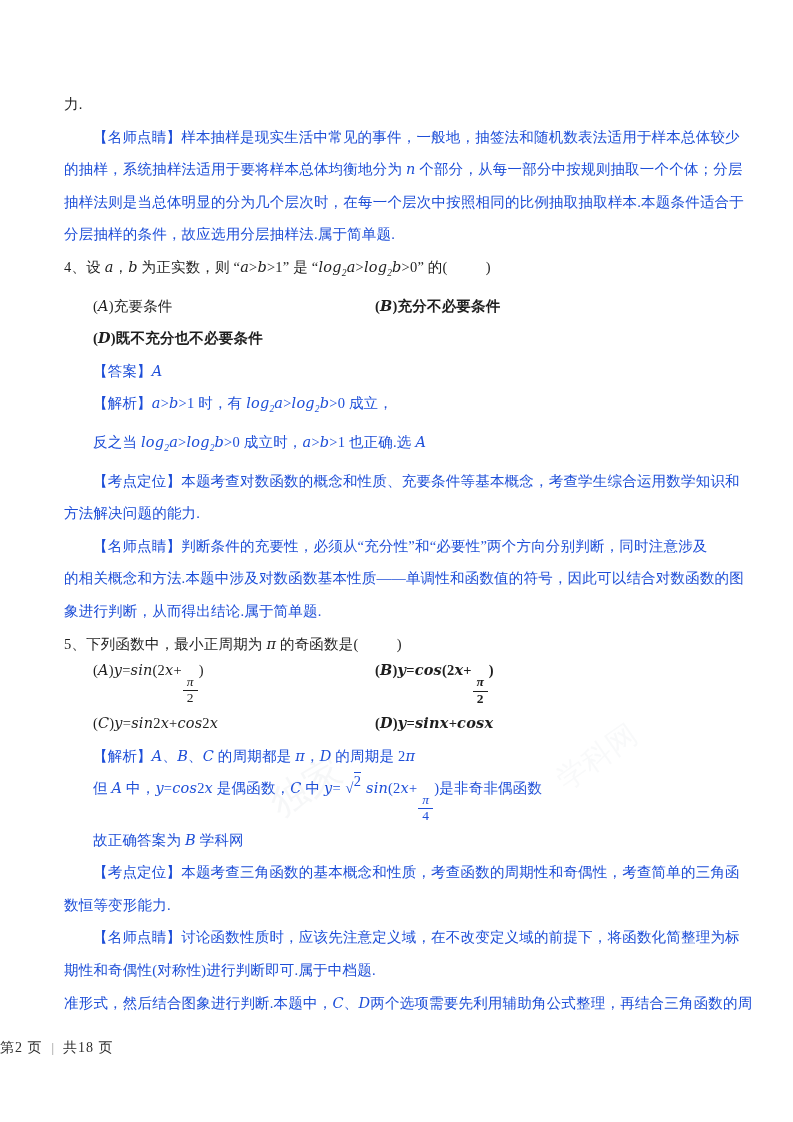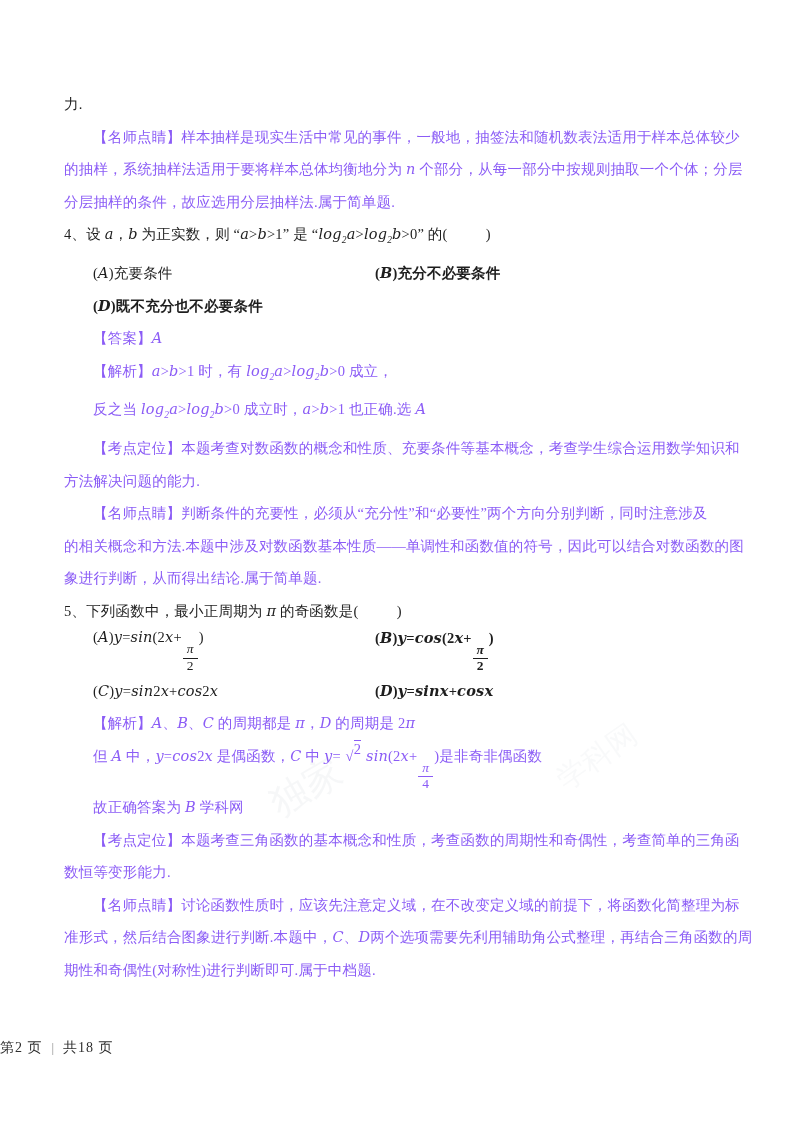--- a/index.html
+++ b/index.html
@@ -15,21 +15,21 @@
   .content{
     position:absolute;
     left:64px;top:88px;right:56px;
   }
   .line{
     line-height:32.6px;
     white-space:pre;
     letter-spacing:0.2px;
   }
   .indent{padding-left:29px;}
-  .red{color:#8b5cf6;}
+  .red{color:#1d4ed8;}
   .sg-r{font-style:normal;}
   .sg-i{font-style:italic;font-family:"DejaVu Serif","Liberation Serif",serif;}
   .sg-sub{font-size:9.5px;vertical-align:-4px;font-style:italic;}
   
   .row{display:flex;padding-left:29px;justify-content:center;}
   .opt-l{width:282px;}
   .opt-r{flex:1;font-weight:bold;}
   .tall{min-height:47px;display:flex;align-items:center;line-height:1.2;}
   .tall .opt-l{width:282px;}
   
@@ -62,20 +62,21 @@
 
   <span class="wm wm1">独家</span>
   <span class="wm wm2">学科网</span>
 
   <div class="content">
 
     <div class="line"><span class="sg-r">力.</span></div>
 
     <div class="line red indent"><span class="sg-r">【名师点睛】样本抽样是现实生活中常见的事件，一般地，抽签法和随机数表法适用于样本总体较少</span></div>
     <div class="line red"><span class="sg-r">的抽样，系统抽样法适用于要将样本总体均衡地分为 </span><span class="sg-i">n</span><span class="sg-r"> 个部分，从每一部分中按规则抽取一个个体；分层</span></div>
+    <div class="line red"><span class="sg-r">抽样法则是当总体明显的分为几个层次时，在每一个层次中按照相同的比例抽取抽取样本.本题条件适合于</span></div>
     <div class="line red"><span class="sg-r">分层抽样的条件，故应选用分层抽样法.属于简单题.</span></div>
 
     <div class="line"><span class="sg-r">4、设 </span><span class="sg-i">a</span><span class="sg-r">，</span><span class="sg-i">b</span><span class="sg-r"> 为正实数，则 “</span><span class="sg-i">a</span><span class="sg-r">&gt;</span><span class="sg-i">b</span><span class="sg-r">&gt;1” 是 “</span><span class="sg-i">log</span><span class="sg-sub">2</span><span class="sg-i">a</span><span class="sg-r">&gt;</span><span class="sg-i">log</span><span class="sg-sub">2</span><span class="sg-i">b</span><span class="sg-r">&gt;0” 的(          )</span></div>
     <div class="line row">
       <span class="opt-l"><span class="sg-r">(</span><span class="sg-i">A</span><span class="sg-r">)充要条件</span></span>
       <span class="opt-r"><span class="sg-r">(</span><span class="sg-i">B</span><span class="sg-r">)充分不必要条件</span></span>
     </div>
     <div class="line row">
       <span class="opt-r"><span class="sg-r">(</span><span class="sg-i">D</span><span class="sg-r">)既不充分也不必要条件</span></span>
     </div>
@@ -96,22 +97,22 @@
     <div class="line row">
       <span class="opt-l"><span class="sg-r">(</span><span class="sg-i">C</span><span class="sg-r">)</span><span class="sg-i">y</span><span class="sg-r">=</span><span class="sg-i">sin</span><span class="sg-r">2</span><span class="sg-i">x</span><span class="sg-r">+</span><span class="sg-i">cos</span><span class="sg-r">2</span><span class="sg-i">x</span></span>
       <span class="opt-r"><span class="sg-r">(</span><span class="sg-i">D</span><span class="sg-r">)</span><span class="sg-i">y</span><span class="sg-r">=</span><span class="sg-i">sin</span><span class="sg-i">x</span><span class="sg-r">+</span><span class="sg-i">cos</span><span class="sg-i">x</span></span>
     </div>
     <div class="line red indent"><span class="sg-r">【解析】</span><span class="sg-i">A</span><span class="sg-r">、</span><span class="sg-i">B</span><span class="sg-r">、</span><span class="sg-i">C</span><span class="sg-r"> 的周期都是 </span><span class="sg-i">π</span><span class="sg-r">，</span><span class="sg-i">D</span><span class="sg-r"> 的周期是 2</span><span class="sg-i">π</span></div>
     <div class="line red indent"><span class="sg-r">但 </span><span class="sg-i">A</span><span class="sg-r"> 中，</span><span class="sg-i">y</span><span class="sg-r">=</span><span class="sg-i">cos</span><span class="sg-r">2</span><span class="sg-i">x</span><span class="sg-r"> 是偶函数，</span><span class="sg-i">C</span><span class="sg-r"> 中 </span><span class="sg-i">y</span><span class="sg-r">= </span><span class="sqrt"><span class="rs">√</span><span class="rv">2</span></span><span class="sg-r"> </span><span class="sg-i">sin</span><span class="sg-r">(2</span><span class="sg-i">x</span><span class="sg-r">+</span><span class="frac"><span class="fn">π</span><span class="fd">4</span></span><span class="sg-r">)是非奇非偶函数</span></div>
     <div class="line red indent"><span class="sg-r">故正确答案为 </span><span class="sg-i">B</span><span class="sg-r"> 学科网</span></div>
     <div class="line red indent"><span class="sg-r">【考点定位】本题考查三角函数的基本概念和性质，考查函数的周期性和奇偶性，考查简单的三角函</span></div>
     <div class="line red"><span class="sg-r">数恒等变形能力.</span></div>
     <div class="line red indent"><span class="sg-r">【名师点睛】讨论函数性质时，应该先注意定义域，在不改变定义域的前提下，将函数化简整理为标</span></div>
+    <div class="line red"><span class="sg-r">期性和奇偶性(对称性)进行判断即可.属于中档题.</span></div>
     <div class="line red"><span class="sg-r">准形式，然后结合图象进行判断.本题中，</span><span class="sg-i">C</span><span class="sg-r">、</span><span class="sg-i">D</span><span class="sg-r">两个选项需要先利用辅助角公式整理，再结合三角函数的周</span></div>
-    <div class="line red"><span class="sg-r">期性和奇偶性(对称性)进行判断即可.属于中档题.</span></div>
 
   </div>
 
   <div class="footer">
     <span class="pg">第2 页</span><span class="sep">|</span><span class="pg">共18 页</span>
   </div>
 
 </div>
 
 </body></html>

